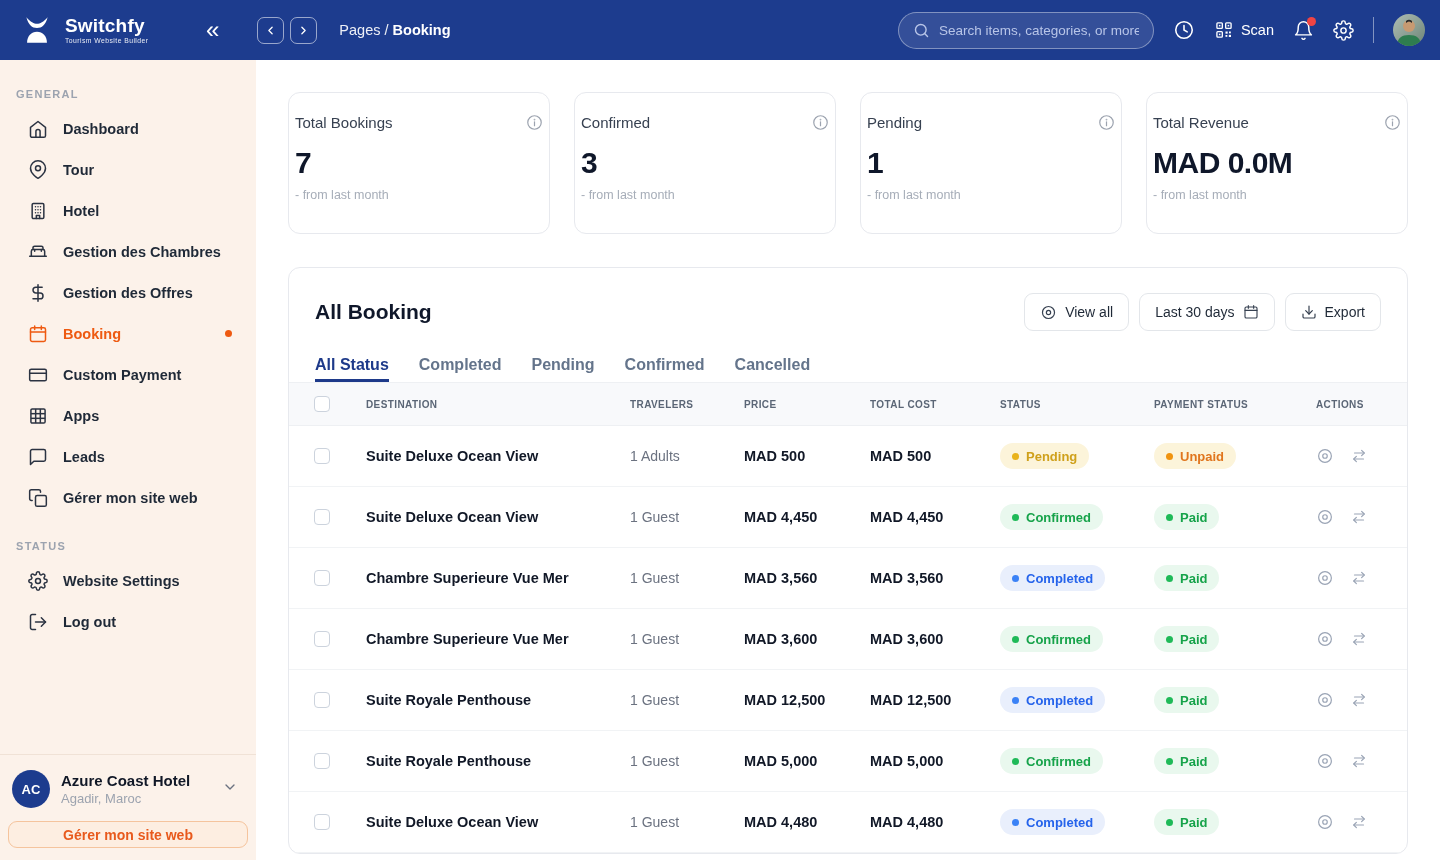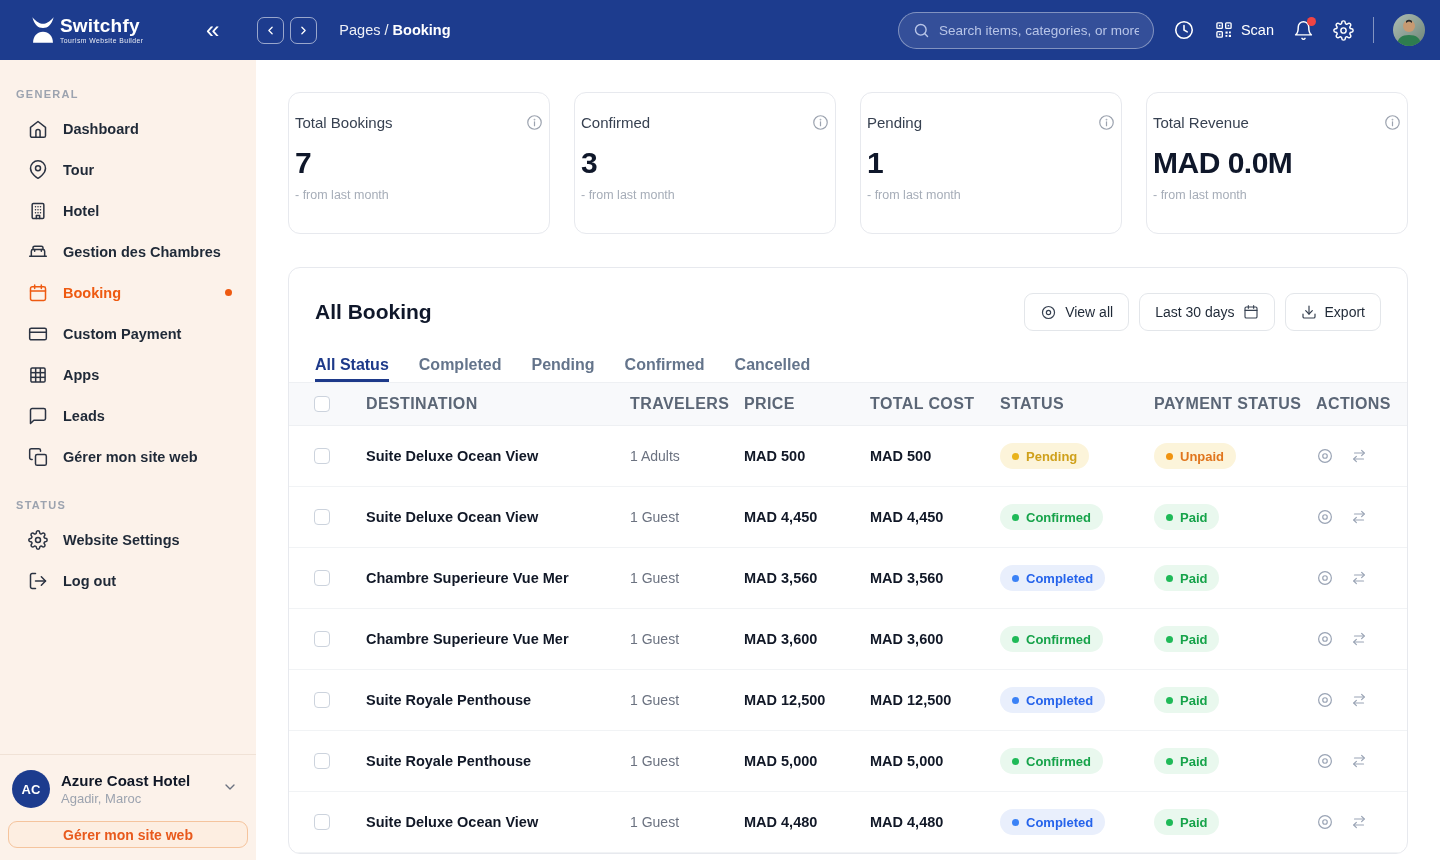--- a/index.html
+++ b/index.html
@@ -1,20 +1,20 @@
 <!DOCTYPE html>
 <html><head>
 <meta charset="utf-8">
 <style>
   * { margin:0; padding:0; box-sizing:border-box; }
   html,body { width:1440px; height:860px; overflow:hidden; font-family:"Liberation Sans", sans-serif; background:#fff; }
 
   
   .topbar { position:fixed; top:0; left:0; width:1440px; height:60px; background:#1d3c8e; display:flex; align-items:center; color:#fff; z-index:50; }
-  .logo-wrap { display:flex; align-items:center; padding-left:26px; width:198px; }
+  .logo-wrap { display:flex; align-items:center; gap:11px; padding-left:20px; width:198px; }
   .logo-text .brand-name { font-size:19px; font-weight:bold; letter-spacing:.2px; line-height:1.05; }
   .logo-text .brand-tag { font-size:6.8px; letter-spacing:.45px; opacity:.9; margin-top:2px; }
   .collapse-btn { font-size:24px; line-height:1; cursor:pointer; padding:4px 8px; margin-right:30px; color:#fff; }
   .navsq { width:27px; height:27px; border:1px solid rgba(255,255,255,.55); border-radius:7px; display:flex; align-items:center; justify-content:center; margin-right:6px; cursor:pointer; }
   .breadcrumb { margin-left:16px; font-size:14.5px; color:rgba(255,255,255,.92); }
   .breadcrumb b { color:#fff; font-weight:bold; }
   .topbar-right { margin-left:auto; display:flex; align-items:center; gap:19px; padding-right:15px; }
   .search-box { width:256px; height:37px; border-radius:19px; background:rgba(255,255,255,.10); border:1px solid rgba(255,255,255,.38); display:flex; align-items:center; gap:9px; padding:0 14px; }
   .search-box input { flex:1; background:transparent; border:none; outline:none; color:#fff; font-size:13.5px; font-family:"Liberation Sans",sans-serif; min-width:0; }
   .search-box input::placeholder { color:#b8c5e8; }
@@ -57,21 +57,21 @@
   .head-actions { display:flex; gap:10px; }
   .btn { height:38px; padding:0 15px; border:1px solid #e3e6ea; border-radius:9px; background:#fff; font-size:14px; color:#1f2937; display:inline-flex; align-items:center; gap:8px; font-weight:500; cursor:pointer; font-family:"Liberation Sans",sans-serif; }
   .btn svg { color:#374151; }
 
   .tabs { display:flex; gap:30px; padding:0 26px; margin-top:25px; }
   .tab { font-size:16px; font-weight:700; color:#64748b; padding-bottom:5px; border-bottom:3px solid transparent; cursor:pointer; }
   .tab.active { color:#1e3a8a; border-bottom-color:#1e3a8a; }
 
   .grid-row { display:grid; grid-template-columns:52px 264px 114px 126px 130px 154px 162px 1fr; align-items:center; padding-left:25px; }
   .thead { background:#f8f9fb; border-top:1px solid #eef0f3; border-bottom:1px solid #eef0f3; height:44px; }
-  .th { font-size:16px; font-weight:bold; color:#5b6676; letter-spacing:.4px; }
+  .th { font-size:10px; font-weight:bold; color:#5b6676; letter-spacing:.4px; }
   .trow { height:61px; border-bottom:1px solid #f1f3f5; }
   .cb { width:16px; height:16px; border:1.5px solid #ccd3dd; border-radius:4px; background:#fff; cursor:pointer; }
   .dest { font-size:14.5px; font-weight:bold; color:#111827; }
   .trav { font-size:14px; color:#6b7280; }
   .money { font-size:14.5px; font-weight:bold; color:#111827; }
   .badge { display:inline-flex; align-items:center; gap:7px; height:26px; padding:0 12px; border-radius:999px; font-size:13px; font-weight:600; width:fit-content; }
   .bdot { width:7px; height:7px; border-radius:50%; }
   .badge-pending   { background:#fcf4da; color:#cfa01b; } .badge-pending .bdot   { background:#e9b31c; }
   .badge-unpaid    { background:#fcf4da; color:#e0751d; } .badge-unpaid .bdot    { background:#f0930f; }
   .badge-confirmed { background:#e9f8ee; color:#16a34a; } .badge-confirmed .bdot { background:#1fba58; }
@@ -203,20 +203,27 @@
     <span>Hotel</span>
   </div>
   <div class="nav-item">
     <svg width="20" height="20" viewBox="0 0 24 24" fill="none" stroke-width="1.8" stroke-linecap="round" stroke-linejoin="round">
         <path d="M4 17v-6a2 2 0 0 1 2-2h12a2 2 0 0 1 2 2v6"></path>
         <path d="M2 17h20"></path>
         <path d="M6 9V7a2 2 0 0 1 2-2h8a2 2 0 0 1 2 2v2"></path>
         <path d="M8 9v2M16 9v2"></path>
       </svg>
     <span>Gestion des Chambres</span>
+  </div>
+  <div class="nav-item">
+    <svg width="20" height="20" viewBox="0 0 24 24" fill="none" stroke-width="1.8" stroke-linecap="round" stroke-linejoin="round">
+        <line x1="12" y1="2" x2="12" y2="22"></line>
+        <path d="M17 5H9.5a3.5 3.5 0 0 0 0 7h5a3.5 3.5 0 0 1 0 7H6"></path>
+      </svg>
+    <span>Gestion des Offres</span>
   </div>
   <div class="nav-item active">
     <svg width="20" height="20" viewBox="0 0 24 24" fill="none" stroke-width="1.8" stroke-linecap="round" stroke-linejoin="round">
         <rect x="3" y="4.5" width="18" height="16.5" rx="2"></rect>
         <line x1="16" y1="2.5" x2="16" y2="6.5"></line>
         <line x1="8" y1="2.5" x2="8" y2="6.5"></line>
         <line x1="3" y1="9.5" x2="21" y2="9.5"></line>
       </svg>
     <span>Booking</span>
     <span class="notif-dot"></span>

